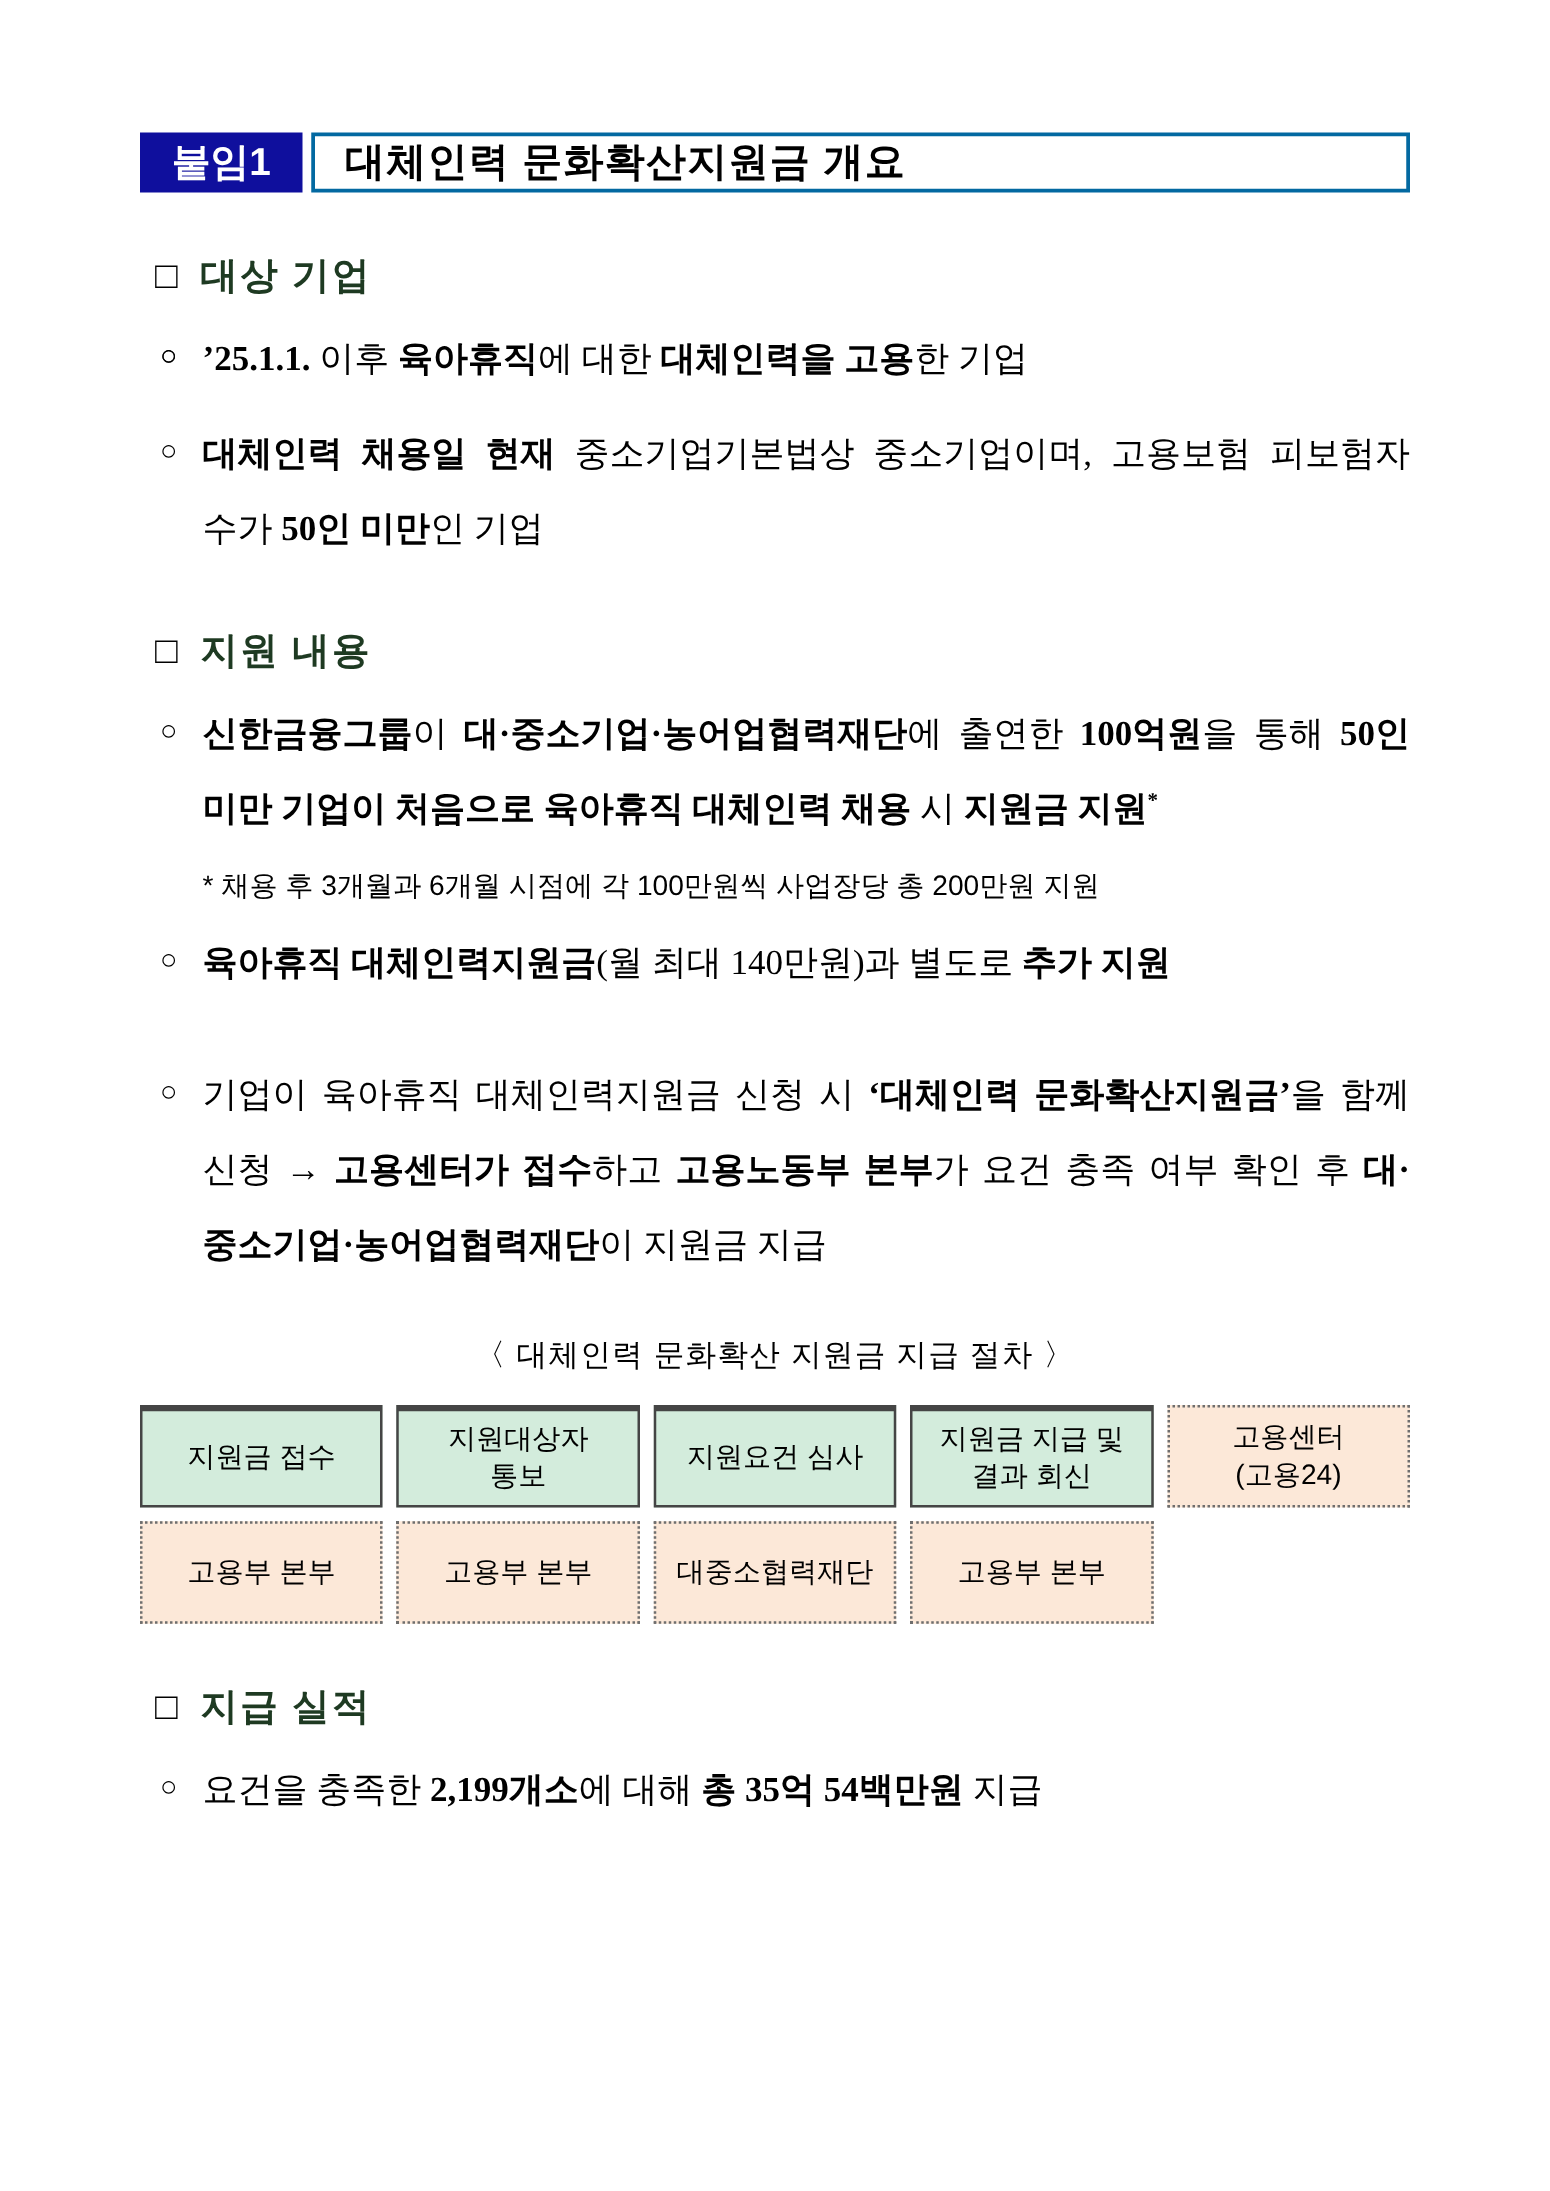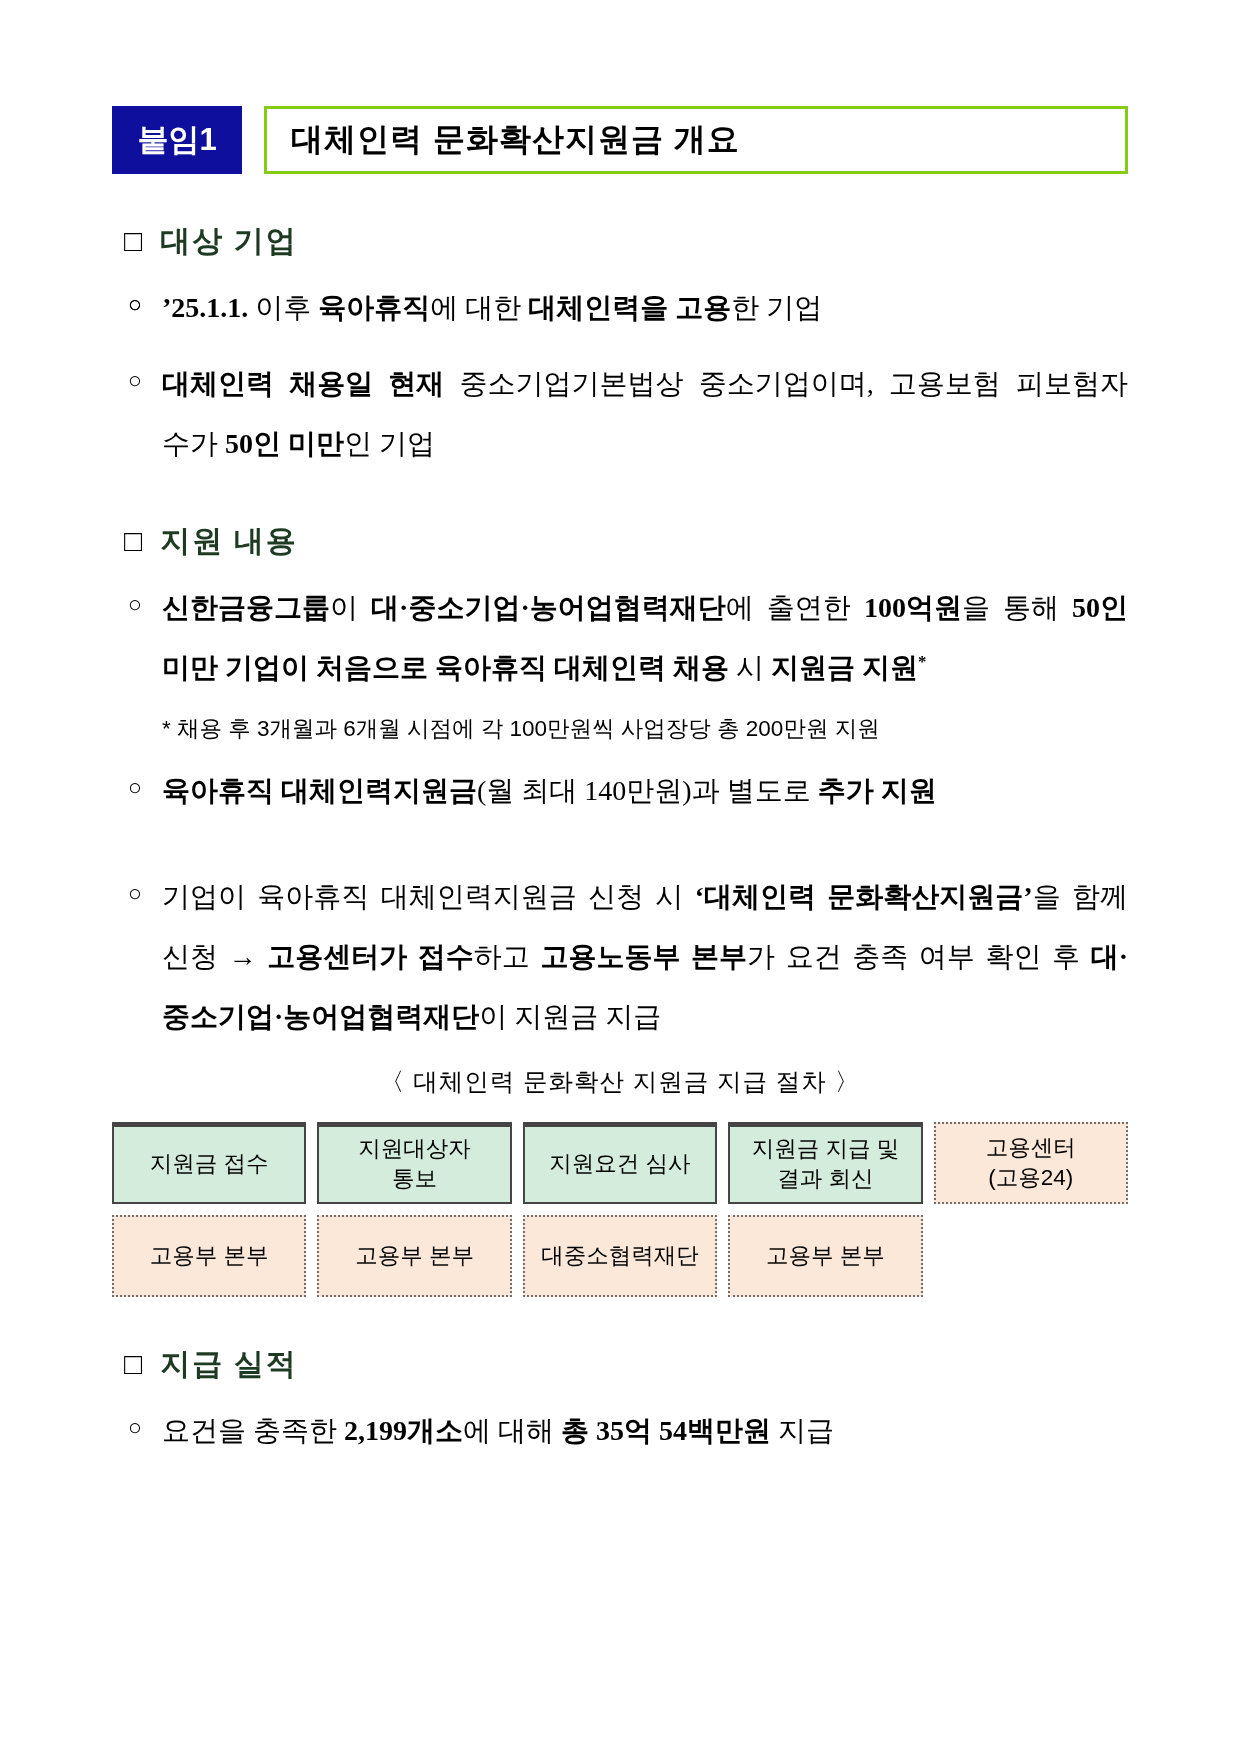--- a/index.html
+++ b/index.html
@@ -5,29 +5,29 @@
   * { margin:0; padding:0; box-sizing:border-box; }
   html,body { background:#ffffff; }
   body {
     width:1240px; height:1753px; overflow:hidden;
     font-family:"Liberation Serif","DejaVu Serif",serif;
     color:#000;
   }
   .page { padding:106px 112px 0 112px; }
 
   
-  .doc-header { display:flex; align-items:stretch; gap:22px; height:68px; }
+  .doc-header { display:flex; align-items:stretch; gap:7px; height:48px; }
   .badge {
     width:130px; background:var(--navy,#0f0f9d); color:#fff;
     font-family:"Liberation Sans","DejaVu Sans",sans-serif;
     font-weight:bold; font-size:31px;
     display:flex; align-items:center; justify-content:center;
   }
   .title-box {
-    flex:1; border:3px solid #84cc16; background:#fff;
+    flex:1; border:3px solid #0369a1; background:#fff;
     display:flex; align-items:center; padding-left:24px;
     font-family:"Liberation Sans","DejaVu Sans",sans-serif;
     font-weight:bold; font-size:32px; letter-spacing:1px;
   }
 
   
   .sec { margin-top:46px; }
   .sec-heading {
     font-size:30px; font-weight:bold; color:var(--heading-green,#1e3a22);
     letter-spacing:2px; line-height:1.4;padding-left:12px;
@@ -42,21 +42,21 @@
   .bullet .mk { position:absolute; left:16px; top:2px; font-size:23px; }
   .b { font-weight:bold; }
   .sup { vertical-align:super; font-size:0.6em; font-weight:bold; }
 
   .note {
     font-family:"Liberation Sans","DejaVu Sans",sans-serif;
     font-size:22.5px; line-height:1.5; margin:14px 0 6px 50px;
   }
 
   .flow-caption {
-    margin-top:18px; text-align:center;
+    margin-top:40px; text-align:center;
     font-family:"Liberation Sans","DejaVu Sans",sans-serif;
     font-size:24.5px; letter-spacing:1px;
   }
 
   .flow {
     margin-top:24px;
     display:grid; grid-template-columns:repeat(5,1fr);
     column-gap:25px; row-gap:25px;
     font-family:"Liberation Sans","DejaVu Sans",sans-serif;
     gap:11px;

